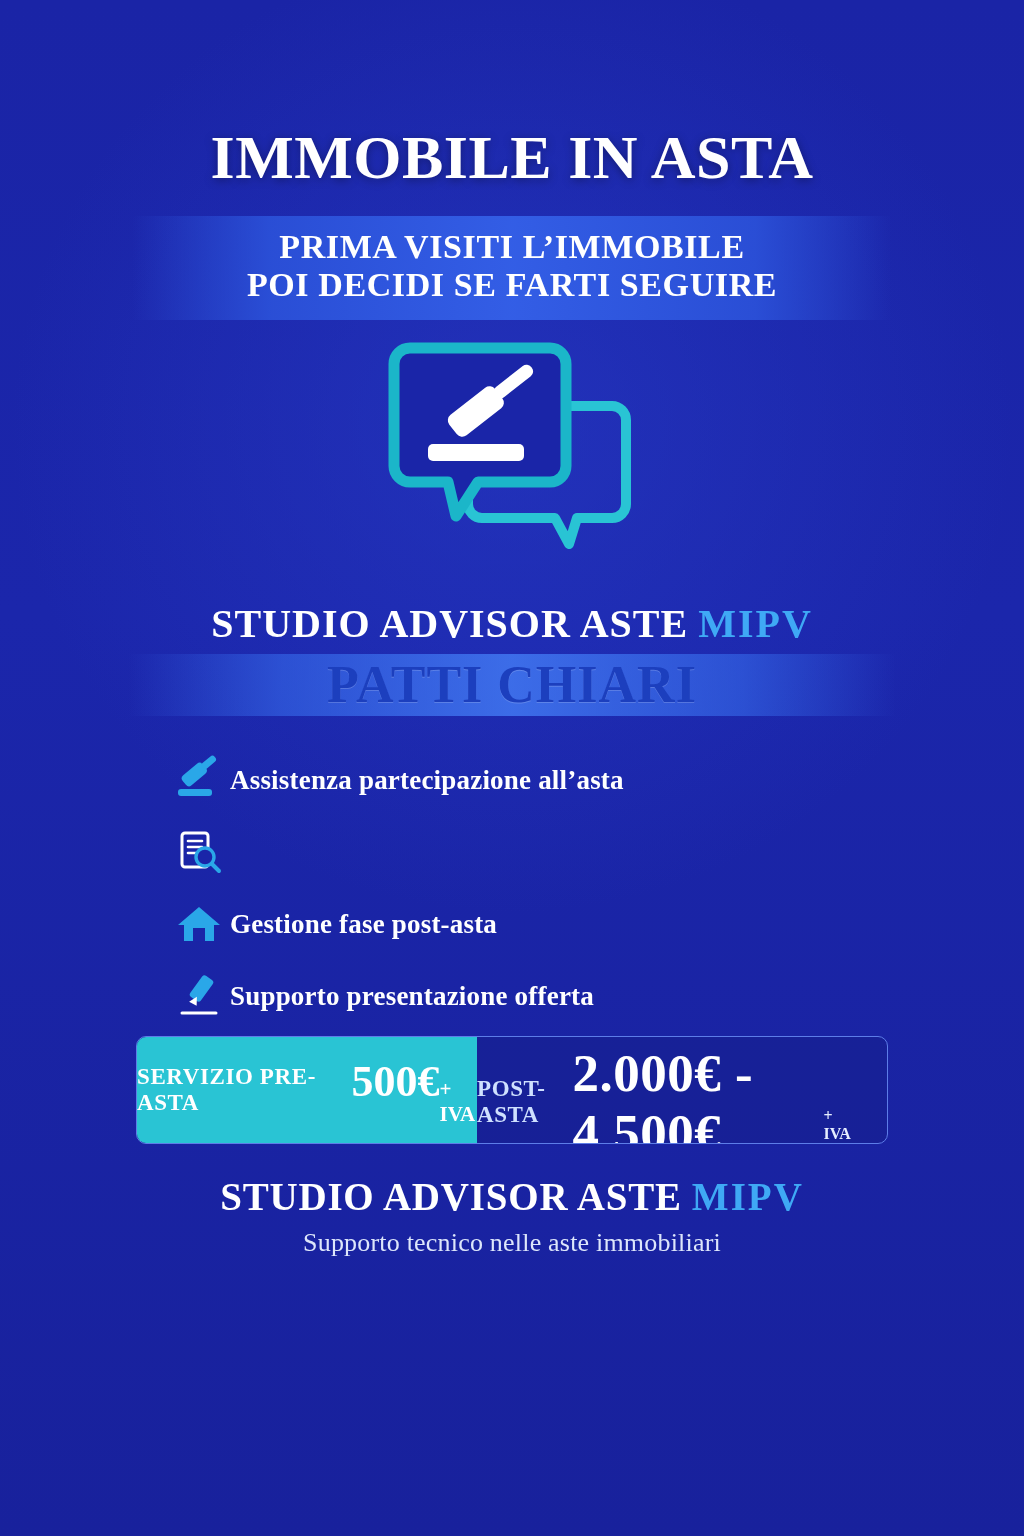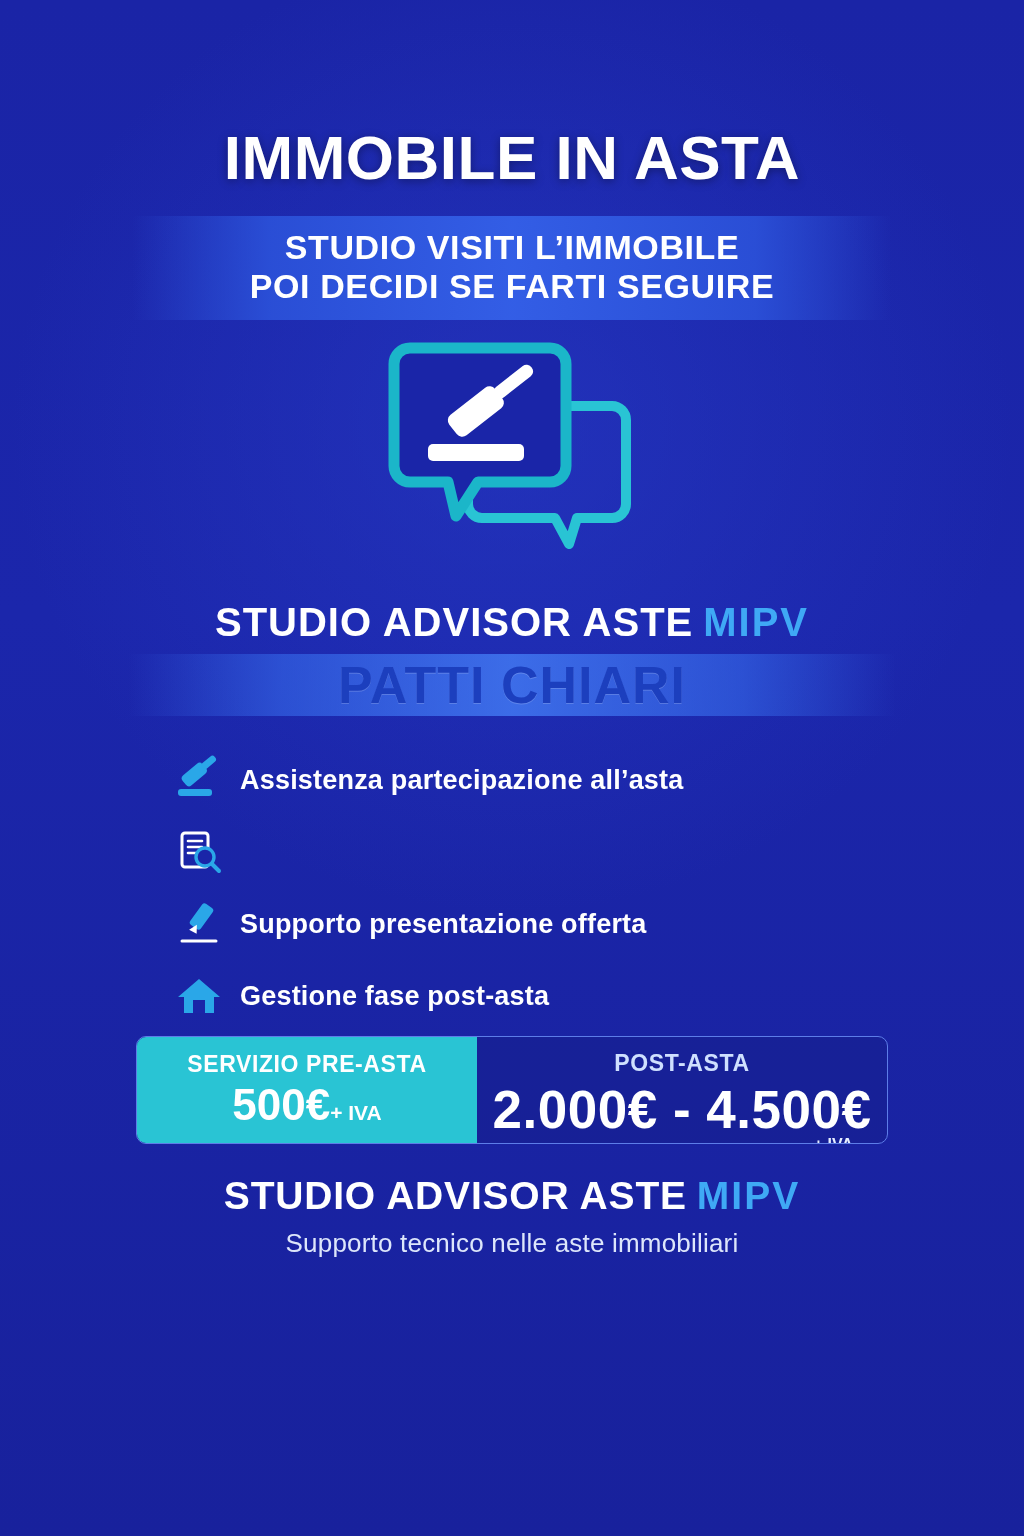--- a/index.html
+++ b/index.html
@@ -14,20 +14,21 @@
     color: #ffffff;
     position: relative;
   }
   .poster {
     position: absolute;
     inset: 0;
     background:
       radial-gradient(ellipse 70% 45% at 50% 28%, rgba(40,60,200,0.55) 0%, rgba(26,37,168,0) 70%),
       linear-gradient(180deg, #1a24a6 0%, #1b26ab 40%, #18219c 100%);
     overflow: hidden;
+    font-family: Liberation Serif, serif;
   }
   
   .main-title {
     position: absolute;
     top: 122px;
     left: 0; right: 0;
     text-align: center;
     font-size: 62px;
     font-weight: 800;
     letter-spacing: 0.5px;
@@ -108,39 +109,38 @@
     width: 62px;
     min-width: 62px;
     display: flex;
     align-items: center;
     justify-content: center;
   }
   .feature .txt {
     font-size: 27px;
     font-weight: 700;
     color: #ffffff;
-    margin-left: 10px;
     letter-spacing: 0.2px;
   }
   
   .price-box {
     position: absolute;
     top: 1036px;
     left: 136px;
     width: 752px;
     height: 108px;
     border: 1px solid #5d7de8;
     border-radius: 10px;
     display: flex;
     overflow: hidden;
     background: rgba(20,30,130,0.35);
   }
   .price-cell {
     display: flex;
-    flex-direction: column;
+    flex-direction: row;
     align-items: center;
     justify-content: center;
   }
   .price-cell.left {
     width: 340px;
     background: #29c4d4;
   }
   .price-cell.right {
     flex: 1;
     margin-top: 24px;
@@ -196,21 +196,21 @@
   }
 </style>
 </head>
 <body>
 
 <div class="poster">
 
   <div class="main-title">IMMOBILE IN ASTA</div>
 
   <div class="sub-band">
-    <div class="l1">STUDIO VISITI L’IMMOBILE</div>
+    <div class="l1">PRIMA VISITI L’IMMOBILE</div>
     <div class="l2">POI DECIDI SE FARTI SEGUIRE</div>
   </div>
 
   <div class="logo-wrap">
     <svg width="300" height="250" viewBox="0 0 300 250">
 
       <path d="M120 70 H250 a14 14 0 0 1 14 14 V168 a14 14 0 0 1 -14 14 H215 l-8 26 -14 -26 H120 a14 14 0 0 1 -14 -14 V84 a14 14 0 0 1 14 -14 Z" fill="none" stroke="#29c4d4" stroke-width="10" stroke-linejoin="round"></path>
 
       <path d="M48 12 H188 a16 16 0 0 1 16 16 V130 a16 16 0 0 1 -16 16 H116 l-22 34 -8 -34 H48 a16 16 0 0 1 -16 -16 V28 a16 16 0 0 1 16 -16 Z" fill="#1a25a8" stroke="#1bb6c9" stroke-width="11" stroke-linejoin="round"></path>
 
@@ -260,40 +260,40 @@
           </g>
           <circle cx="31" cy="30" r="9" fill="#1a25a8" stroke="#2aa7e8" stroke-width="3.4"></circle>
           <line x1="38" y1="37" x2="45" y2="44" stroke="#2aa7e8" stroke-width="4" stroke-linecap="round"></line>
         </svg>
       </span>
     </div>
 
     <div class="feature">
       <span class="ico">
         <svg width="50" height="50" viewBox="0 0 50 50">
+          <path d="M25 8 L46 26 H40 V42 H10 V26 H4 Z" fill="#2aa7e8"></path>
+          <rect x="19" y="29" width="12" height="13" fill="#1a25a8"></rect>
+        </svg>
+      </span>
+      <span class="txt">Gestione fase post-asta</span>
+    </div>
+
+    <div class="feature">
+      <span class="ico">
+        <svg width="50" height="50" viewBox="0 0 50 50">
           <g transform="rotate(8 25 25)">
             <rect x="20" y="4" width="13" height="26" rx="3" fill="#2aa7e8" transform="rotate(28 26 17)"></rect>
             <path d="M16 32 l8 3 -1 -9 Z" fill="#ffffff"></path>
           </g>
           <line x1="8" y1="42" x2="42" y2="42" stroke="#ffffff" stroke-width="3" stroke-linecap="round"></line>
         </svg>
       </span>
       <span class="txt">Supporto presentazione offerta</span>
     </div>
 
-    <div class="feature">
-      <span class="ico">
-        <svg width="50" height="50" viewBox="0 0 50 50">
-          <path d="M25 8 L46 26 H40 V42 H10 V26 H4 Z" fill="#2aa7e8"></path>
-          <rect x="19" y="29" width="12" height="13" fill="#1a25a8"></rect>
-        </svg>
-      </span>
-      <span class="txt">Gestione fase post-asta</span>
-    </div>
-
   </div>
 
   <div class="price-box">
     <div class="price-cell left">
       <div class="price-label">SERVIZIO PRE-ASTA</div>
       <div class="price-main">
         <span>500€</span>
         <span class="iva">+ IVA</span>
       </div>
     </div>

